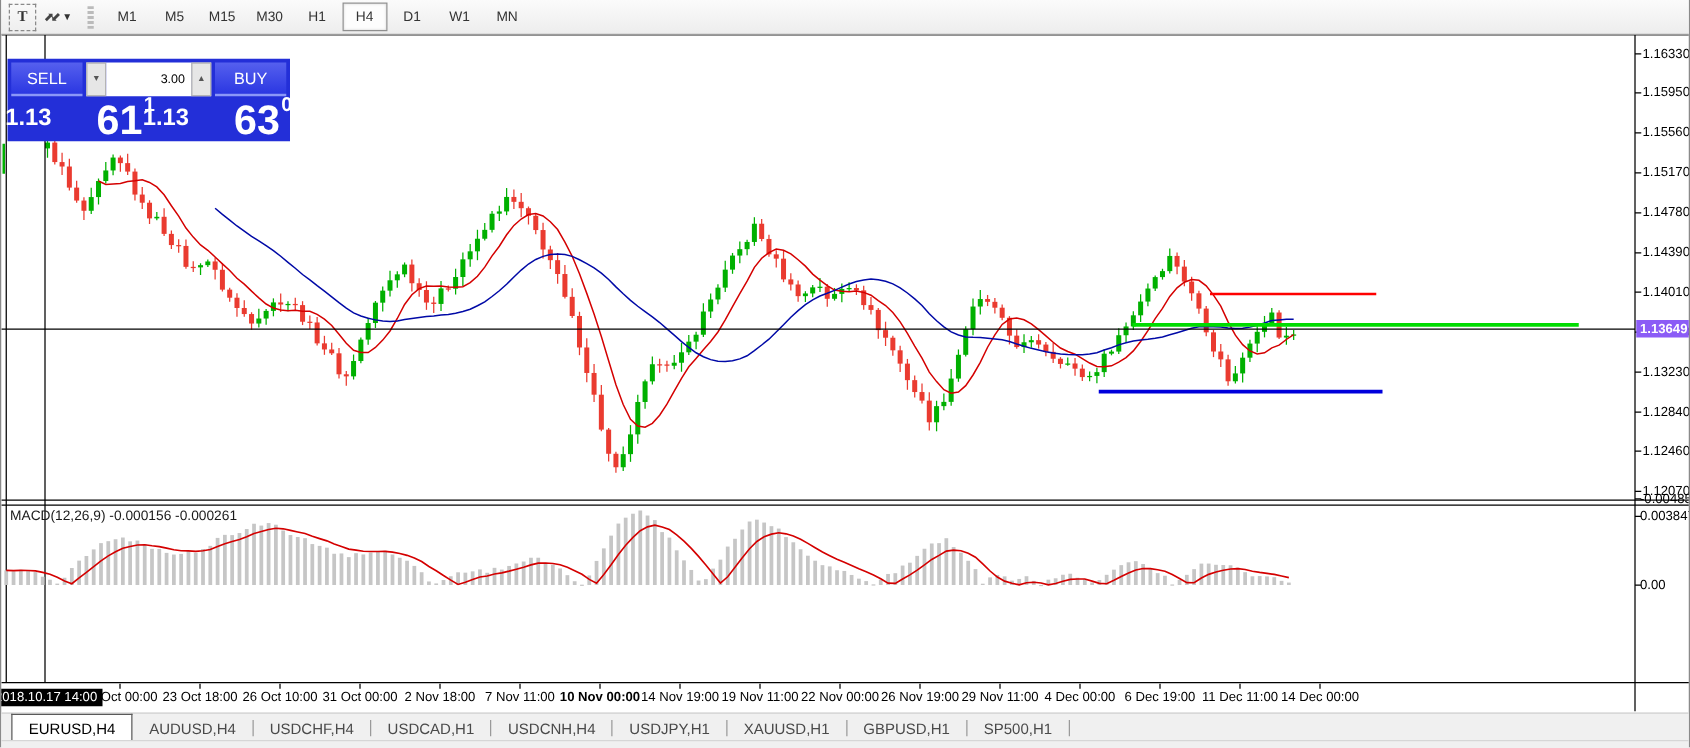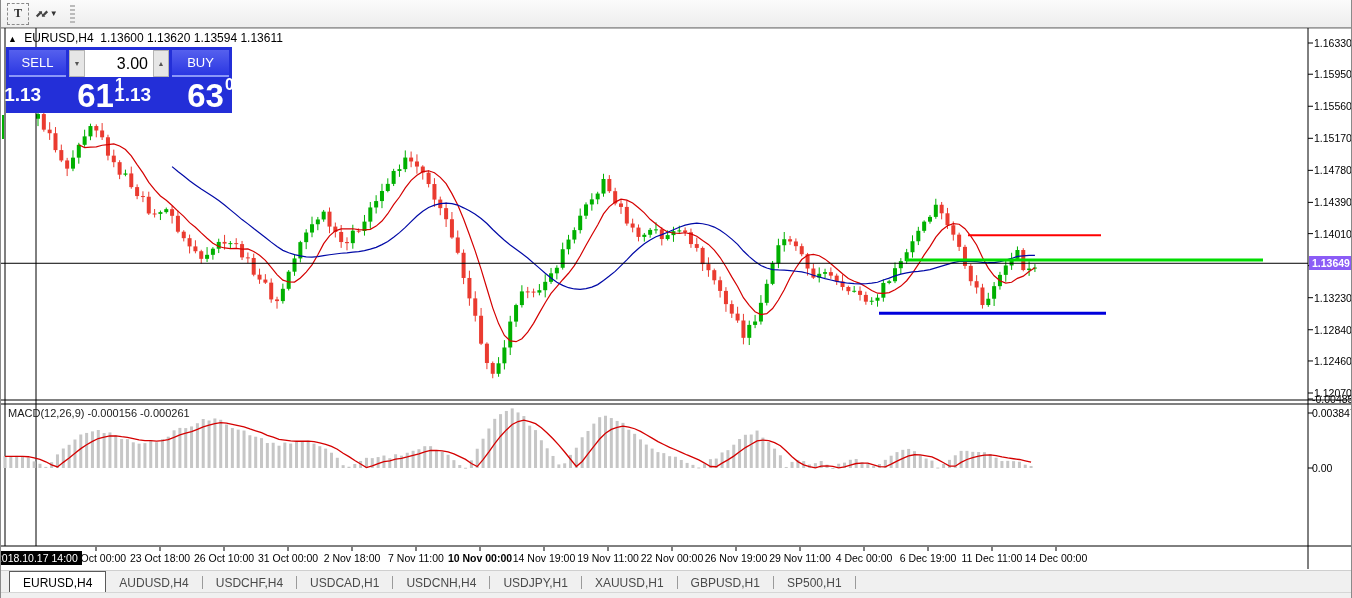--- a/index.html
+++ b/index.html
@@ -25,21 +25,21 @@
   .trade-panel{position:absolute;left:5px;top:47px;width:226px;height:66px;background:#232fd8;z-index:4;
                box-sizing:border-box;padding:3px;}
   .tp-row1{display:flex;height:27px;}
   .trade-btn{width:57px;height:25px;background:linear-gradient(#5560ee,#2b37e2);border:none;
              border-bottom:2px solid #8b97f8;color:#fff;font-size:13px;font-family:"Liberation Sans",sans-serif;
              display:flex;align-items:center;justify-content:center;}
   .spin-group{display:flex;height:27px;margin-left:3px;margin-right:3px;}
   .spin-btn{width:16px;height:27px;background:#e6e6e6;border:1px solid #b4b4b4;box-sizing:border-box;
             display:flex;align-items:center;justify-content:center;font-size:7px;color:#555;}
   .vol-box{width:68px;height:27px;background:#fff;border:none;box-sizing:border-box;color:#000;
-           font-size:16px;text-align:right;padding:0 5px 0 0;display:flex;align-items:center;justify-content:flex-end;}
+           font-size:10px;text-align:right;padding:0 5px 0 0;display:flex;align-items:center;justify-content:flex-end;}
   .tp-row2{display:flex;height:33px;margin-top:0px;}
   .price-cell{width:50%;display:flex;align-items:flex-end;justify-content:center;color:#fff;padding-bottom:1px;box-sizing:border-box;}
   .p-small{font-size:19px;font-weight:bold;margin-right:2px;line-height:1.4;}
   .p-big{font-size:33px;font-weight:bold;line-height:0.82;margin-left:34px;}
   .p-sup{font-size:16px;font-weight:bold;align-self:flex-start;line-height:1;margin-left:1px;}
   
   .axis-label{position:absolute;font-size:10.5px;color:#000;white-space:nowrap;z-index:2;}
   .cur-price-box{position:absolute;left:1308px;background:#8b5cf6;color:#fff;font-size:10.5px;
                  padding:1px 3px 1px 3px;z-index:3;white-space:nowrap;font-weight:bold;}
   .time-label{position:absolute;top:552px;font-size:10.5px;color:#000;white-space:nowrap;transform:translateX(-50%);z-index:2;}
@@ -631,27 +631,33 @@
 
   <div class="toolbar">
     <div class="tool-btn tbox">
       <span>T</span>
     </div>
     <div class="tool-btn">
       <span class="arrowpair">⬈⬋</span>
       <span class="caret">▼</span>
     </div>
     <div class="grip"></div>
+    <div class="tf-group" id="tf-group">
+        <div class="tf-btn">M1</div>
+        <div class="tf-btn">M5</div>
+        <div class="tf-btn">M15</div>
+        <div class="tf-btn">M30</div>
+        <div class="tf-btn">H1</div>
+        <div class="tf-btn active">H4</div>
+        <div class="tf-btn">D1</div>
+        <div class="tf-btn">W1</div>
+        <div class="tf-btn">MN</div>
+      </div>
   </div>
 
-  <div class="chart-title">
-    <span class="tri">▲</span>
-    <span>EURUSD,H4</span>&nbsp;
-    <span>1.13600 1.13620 1.13594 1.13611</span>
-  </div>
 
   <div class="trade-panel">
     <div class="tp-row1">
       <div class="trade-btn">SELL</div>
       <div class="spin-group">
         <div class="spin-btn">▼</div>
         <div class="vol-box">3.00</div>
         <div class="spin-btn">▲</div>
       </div>
       <div class="trade-btn">BUY</div>

